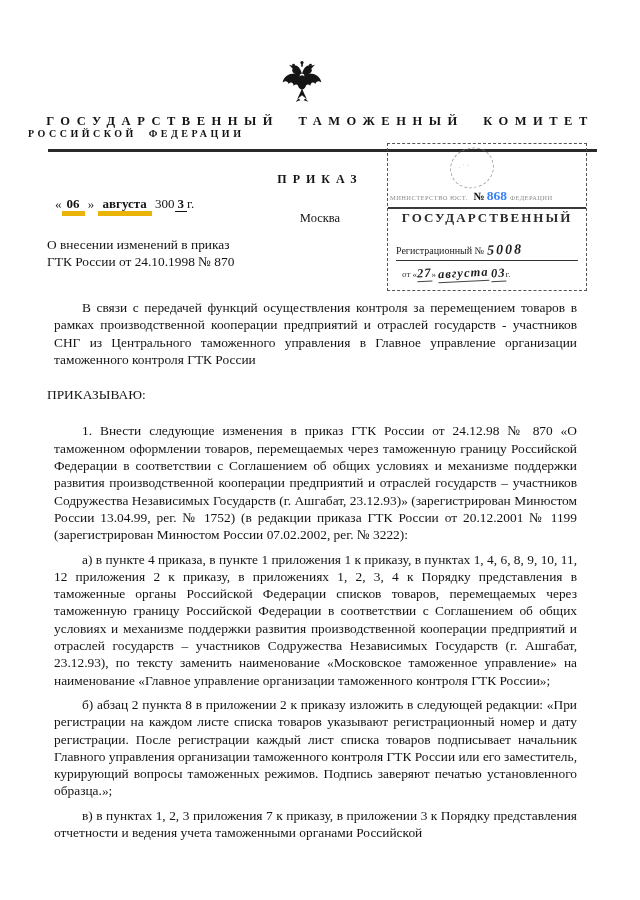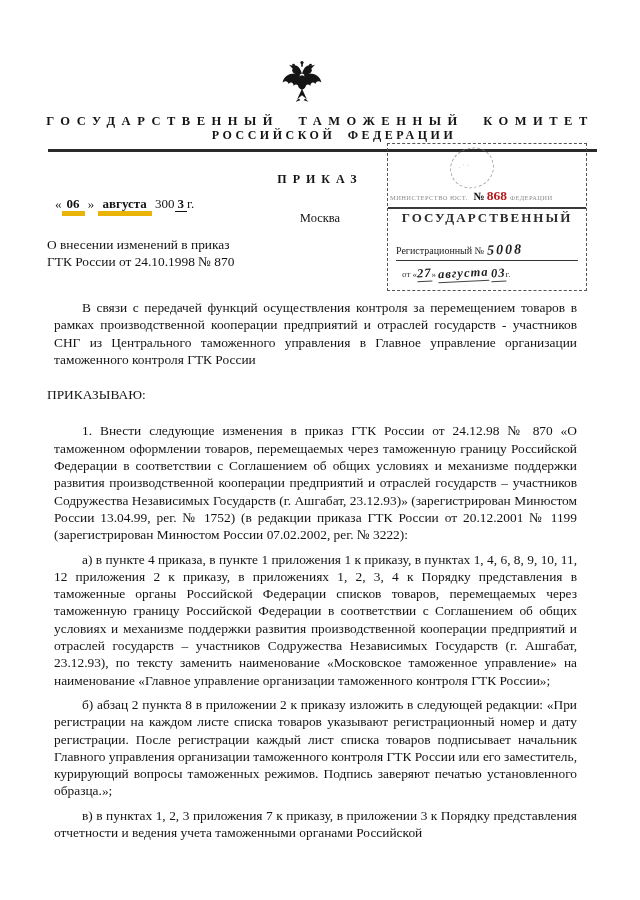--- a/index.html
+++ b/index.html
@@ -5,22 +5,22 @@
   html,body{margin:0;padding:0;background:#e8e8e8;}
   .page{
     position:relative;width:640px;height:900px;background:#ffffff;
     font-family:"Liberation Serif","DejaVu Serif",serif;color:#141414;
     overflow:hidden;margin:0 auto;
   }
   
   .emblem{position:absolute;left:281px;top:58px;width:42px;height:48px;}
   .org-line1{position:absolute;left:0;right:0;top:114px;text-align:center;
     font-weight:bold;font-size:12.5px;letter-spacing:6.5px;word-spacing:10px;white-space:nowrap;}
-  .org-line2{position:absolute;left:0;right:0;top:128px;text-align:center;
-    font-weight:bold;font-size:12px;letter-spacing:3.5px;word-spacing:6px;white-space:nowrap;padding-left:28px;}
+  .org-line2{position:absolute;left:0;right:0;top:128px;
+    font-weight:bold;font-size:10px;letter-spacing:3.5px;word-spacing:6px;white-space:nowrap;padding-left:28px;}
   .head-rule{position:absolute;left:48px;top:149px;width:549px;height:3px;background:#2a2a2a;}
 
   
   .prikaz-title{position:absolute;left:0;right:0;top:172px;text-align:center;
     font-weight:bold;font-size:12px;letter-spacing:6px;white-space:nowrap;}
   .date-line{position:absolute;left:55px;top:196px;font-size:13px;white-space:nowrap;}
   .date-line .filled{font-weight:bold;border-bottom:5px solid #eab308;padding:0 5px;}
   .date-line .yr{border-bottom:1px solid #111;padding:0 3px;font-weight:bold;}
   .city{position:absolute;left:0;right:0;top:211px;text-align:center;font-size:12.5px;}
   .subject{position:absolute;left:47px;top:236px;width:270px;font-size:13.4px;line-height:17px;}
@@ -28,21 +28,21 @@
   
   .stamp-box{position:absolute;left:387px;top:143px;width:198px;height:146px;
     border:1px dashed #555;}
   .round-stamp{position:absolute;left:62px;top:4px;width:42px;height:38px;
     border:1.5px dashed #8a8a8a;border-radius:50% 46% 50% 48%;transform:rotate(-14deg);opacity:.8;}
   .round-stamp i{position:absolute;left:8px;top:12px;font-style:normal;color:#9a9a9a;font-size:7px;letter-spacing:2px;}
   .ministry-row{position:absolute;left:0;right:0;top:44px;padding:0 2px 3px 2px;
     border-bottom:2px solid #3a3a3a;white-space:nowrap;display:flex;align-items:baseline;}
   .ministry-faint{font-size:6.5px;color:#8d8d8d;letter-spacing:.4px;overflow:hidden;}
   .stamp-no{font-weight:bold;font-size:11px;margin:0 2px 0 6px;color:#111;}
-  .stamp-no-val{font-weight:bold;font-size:13.5px;color:#b91c1c;margin-right:3px;}
+  .stamp-no-val{font-weight:bold;font-size:13.5px;color:#3b82f6;margin-right:3px;}
   .registered{position:absolute;left:0;right:0;top:66px;text-align:center;
     font-size:13px;font-weight:600;letter-spacing:2px;color:#2d2d2d;}
   .reg-row{position:absolute;left:8px;right:8px;top:98px;font-size:10px;color:#222;
     border-bottom:1px solid #333;padding-bottom:2px;white-space:nowrap;}
   .hand{font-style:italic;font-weight:bold;font-size:14px;letter-spacing:2px;
     transform:rotate(-2deg);display:inline-block;color:#1d1d1d;}
   .reg-date-row{position:absolute;left:14px;right:8px;top:122px;font-size:9px;color:#333;white-space:nowrap;}
   .hand2{font-style:italic;font-weight:bold;font-size:12.5px;letter-spacing:1px;
     transform:rotate(-3deg);display:inline-block;color:#1d1d1d;border-bottom:1px solid #444;}
 

